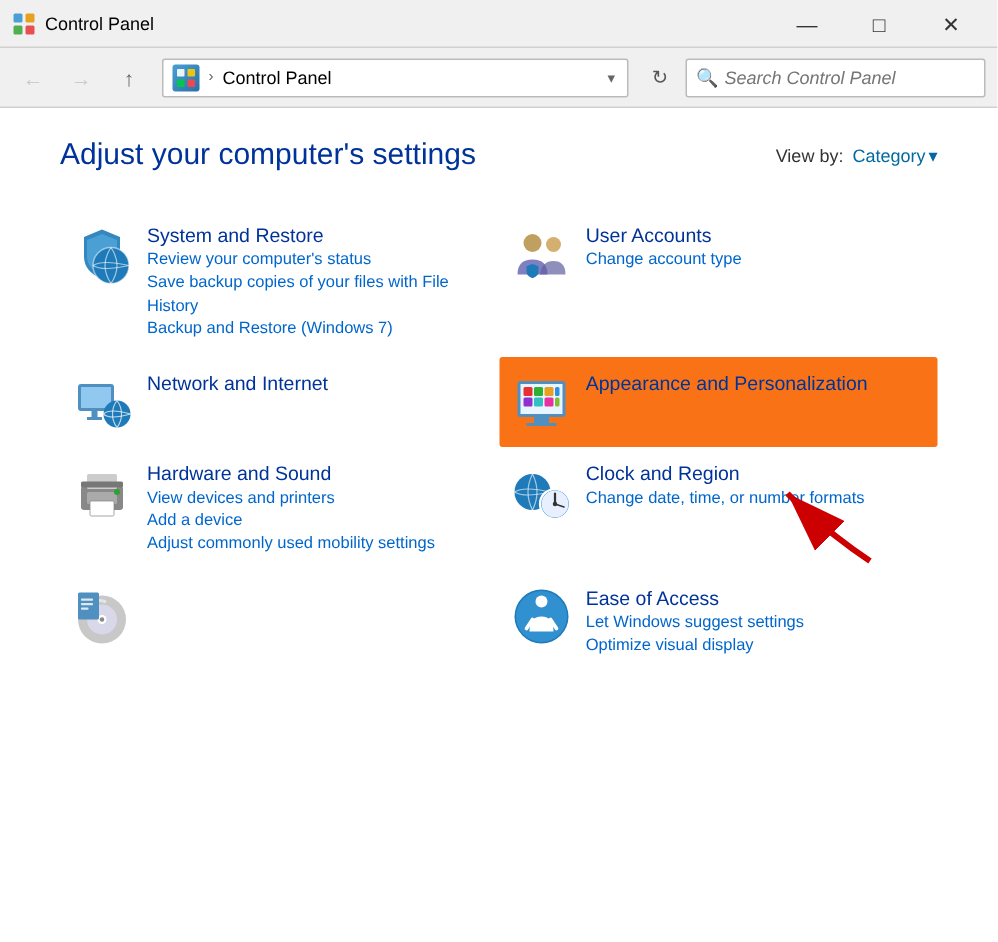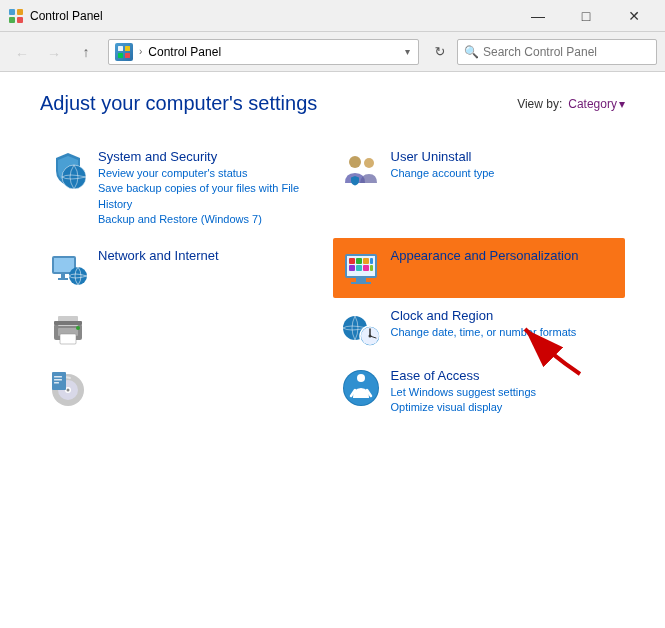--- a/index.html
+++ b/index.html
@@ -142,20 +142,21 @@
       color: #aaa;
       font-size: 12px;
     }
     .search-input {
       border: none;
       outline: none;
       font-size: 12px;
       color: #8b5cf6;
       flex: 1;
       background: transparent;
+      font-style: italic;
     }
 
     
     .main-content {
       padding: 20px 40px;
       background: #fff;
       height: calc(628px - 72px);
       border-radius: 11px;
     }
     .main-header {
@@ -171,21 +172,21 @@
     }
     .view-by {
       display: flex;
       align-items: center;
       gap: 6px;
       font-size: 12px;
       color: #333;
     }
     .view-by-label { color: #333; }
     .view-by-value {
-      color: #701a75;
+      color: #0369a1;
       cursor: pointer;
       display: flex;
       align-items: center;
       gap: 2px;
     }
 
     
     .categories-grid {
       display: grid;
       grid-template-columns: 1fr 1fr;
@@ -317,41 +318,41 @@
 
             <ellipse cx="26" cy="28" rx="12" ry="12" fill="#1e7ab8"></ellipse>
             <ellipse cx="26" cy="28" rx="12" ry="12" fill="none" stroke="#fff" stroke-width="1" opacity="0.5"></ellipse>
             <path d="M14 28 Q20 24 38 28" stroke="#fff" stroke-width="0.8" fill="none" opacity="0.6"></path>
             <path d="M14 28 Q20 32 38 28" stroke="#fff" stroke-width="0.8" fill="none" opacity="0.6"></path>
             <path d="M26 16 Q22 22 22 28 Q22 34 26 40" stroke="#fff" stroke-width="0.8" fill="none" opacity="0.6"></path>
             <path d="M26 16 Q30 22 30 28 Q30 34 26 40" stroke="#fff" stroke-width="0.8" fill="none" opacity="0.6"></path>
           </svg>
         </div>
         <div class="cat-text">
-          <div class="cat-title">System and Security</div>
+          <div class="cat-title">System and Restore</div>
           <div class="cat-subtitle">Review your computer's status</div>
           <div class="cat-subtitle">Save backup copies of your files with File History</div>
           <div class="cat-subtitle">Backup and Restore (Windows 7)</div>
         </div>
       </div>
 
       <div class="category-item">
         <div class="cat-icon icon-users">
           <svg viewBox="0 0 40 40" width="40" height="40">
 
             <circle cx="14" cy="13" r="6" fill="#c0a060"></circle>
             <path d="M4 34 Q4 24 14 24 Q24 24 24 34" fill="#8080c0"></path>
             <circle cx="28" cy="14" r="5" fill="#d4b070"></circle>
             <path d="M19 34 Q20 25 28 25 Q36 25 36 34" fill="#6060a0" opacity="0.7"></path>
 
             <path d="M14 27 L18 28.5 L18 32 Q18 35 14 36.5 Q10 35 10 32 L10 28.5 Z" fill="#1e7ab8"></path>
           </svg>
         </div>
         <div class="cat-text">
-          <div class="cat-title">User Uninstall</div>
+          <div class="cat-title">User Accounts</div>
           <div class="cat-subtitle">Change account type</div>
         </div>
       </div>
 
       <div class="category-item">
         <div class="cat-icon icon-network">
           <svg viewBox="0 0 40 40" width="40" height="40">
 
             <rect x="4" y="8" width="24" height="18" rx="2" fill="#5090c0"></rect>
             <rect x="6" y="10" width="20" height="14" fill="#90c8f0"></rect>
@@ -399,20 +400,26 @@
           <svg viewBox="0 0 40 40" width="40" height="40">
 
             <rect x="6" y="16" width="28" height="16" rx="2" fill="#888"></rect>
             <rect x="10" y="20" width="20" height="8" rx="1" fill="#aaa"></rect>
             <rect x="10" y="8" width="20" height="10" rx="1" fill="#ccc"></rect>
             <rect x="12" y="26" width="16" height="10" rx="1" fill="#fff" stroke="#888" stroke-width="0.5"></rect>
             <circle cx="30" cy="20" r="2" fill="#30a030"></circle>
             <rect x="6" y="13" width="28" height="4" rx="1" fill="#777"></rect>
           </svg>
         </div>
+        <div class="cat-text">
+          <div class="cat-title">Hardware and Sound</div>
+          <div class="cat-subtitle">View devices and printers</div>
+          <div class="cat-subtitle">Add a device</div>
+          <div class="cat-subtitle">Adjust commonly used mobility settings</div>
+        </div>
       </div>
 
       <div class="category-item">
         <div class="cat-icon icon-clock">
           <svg viewBox="0 0 40 40" width="40" height="40">
 
             <circle cx="14" cy="20" r="12" fill="#1e7ab8"></circle>
             <path d="M2 20 Q8 16 26 20" stroke="#fff" stroke-width="0.8" fill="none" opacity="0.6"></path>
             <path d="M2 20 Q8 24 26 20" stroke="#fff" stroke-width="0.8" fill="none" opacity="0.6"></path>
             <path d="M14 8 Q11 14 11 20 Q11 26 14 32" stroke="#fff" stroke-width="0.8" fill="none" opacity="0.6"></path>

